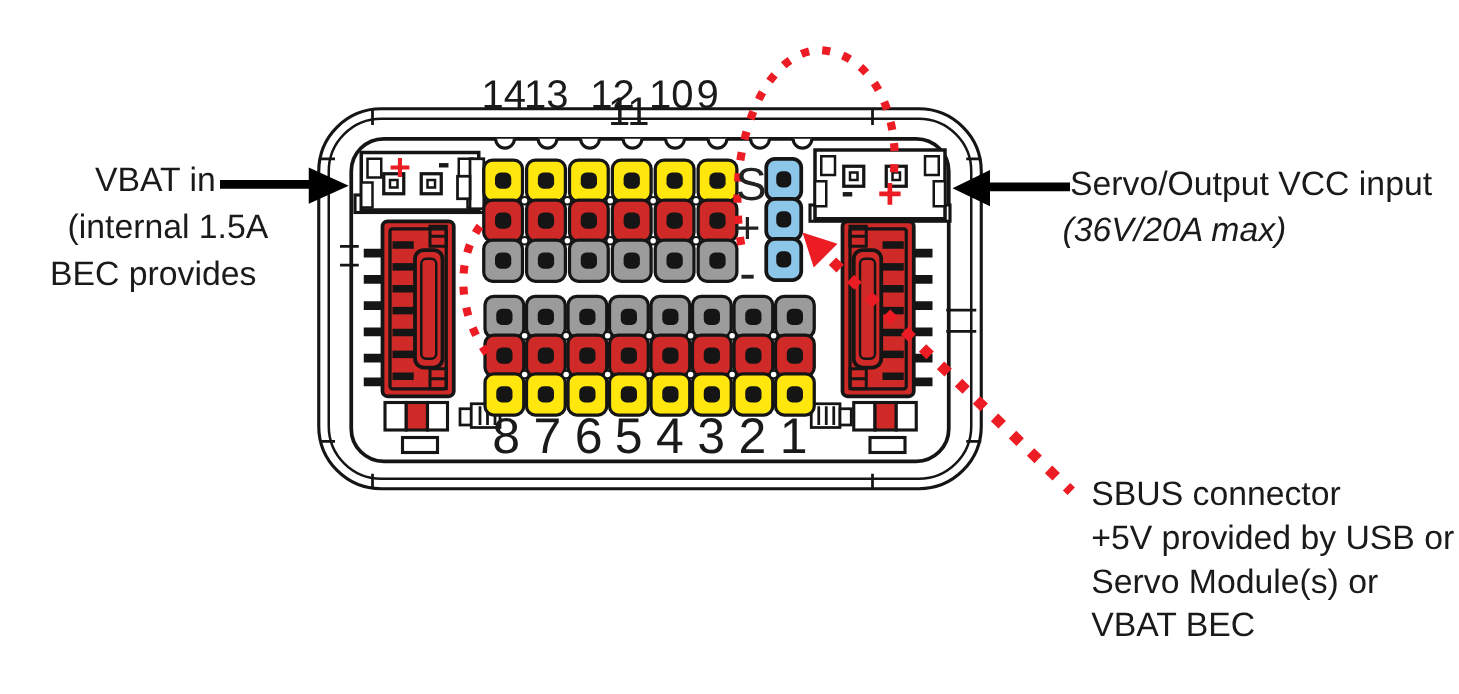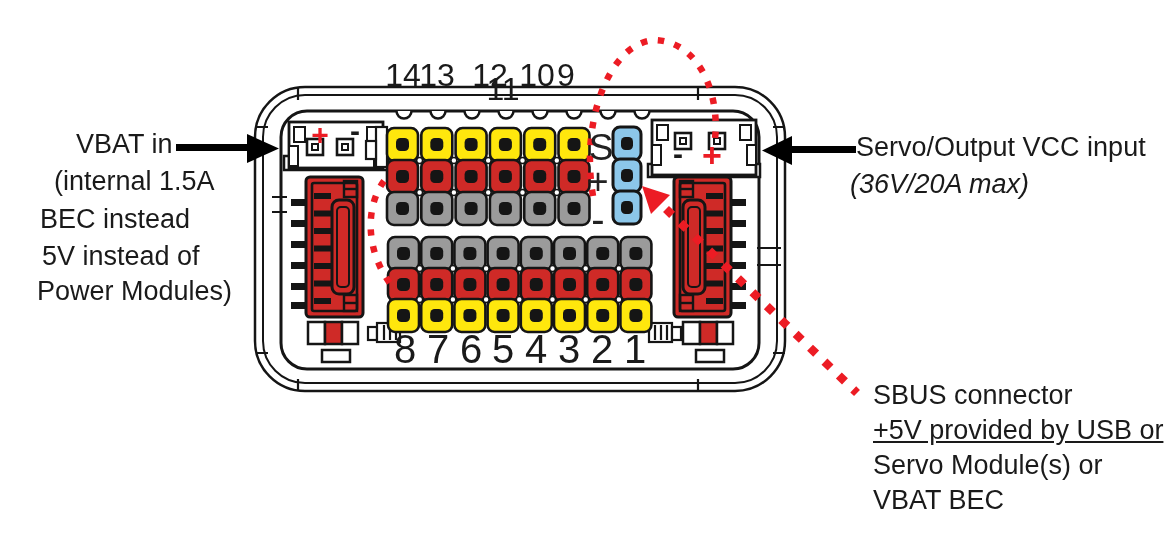--- a/index.html
+++ b/index.html
@@ -266,29 +266,27 @@
   <g fill="none" stroke="#ec1c24">
     <path d="M593 196 C 580 120, 610 42, 655 40 C 702 42, 722 100, 714 146" stroke-width="6.5" stroke-dasharray="6.5 10.5"></path>
     <path d="M384 181 C 366 205, 364 250, 392 286" stroke-width="6.5" stroke-dasharray="6.5 10.5"></path>
     <path d="M666 209 L 857 393" stroke-width="8.5" stroke-dasharray="8.5 11.5"></path>
   </g>
   <polygon fill="#ec1c24" points="642,186 670,195 651,214"></polygon>
 </svg>
 
   <span class="label callout" style="left:76px;top:130px;">VBAT in</span>
   <span class="label callout" style="left:42px;top:167px;margin-left:12px;">(internal 1.5A</span>
-  <span class="label callout" style="left:40px;top:205px;">BEC instead</span>
-  <span class="label callout" style="left:42px;top:242px;">5V instead of</span>
-  <span class="label callout" style="left:37px;top:277px;">Power Modules)</span>
+  <span class="label callout" style="left:40px;top:205px;">BEC provides</span>
 
   <span class="label callout" style="left:856px;top:133px;">Servo/Output VCC input</span>
   <span class="label callout" style="left:850px;top:170px;font-style:italic;">(36V/20A max)</span>
 
   <span class="label callout" style="left:873px;top:381px;">SBUS connector</span>
-  <span class="label callout" style="left:873px;top:416px;text-decoration:underline;">+5V provided by USB or</span>
+  <span class="label callout" style="left:873px;top:416px;">+5V provided by USB or</span>
   <span class="label callout" style="left:873px;top:451px;">Servo Module(s) or</span>
   <span class="label callout" style="left:873px;top:486px;">VBAT BEC</span>
 
   <span class="label num-top" style="left:403px;top:59px;">14</span>
   <span class="label num-top" style="left:437px;top:59px;">13</span>
   <span class="label num-top" style="left:470px;top:59px;margin-left:20px;">12</span>
   <span class="label num-top" style="left:503px;top:73px;">11</span>
   <span class="label num-top" style="left:537px;top:59px;">10</span>
   <span class="label num-top" style="left:566px;top:59px;">9</span>
 

